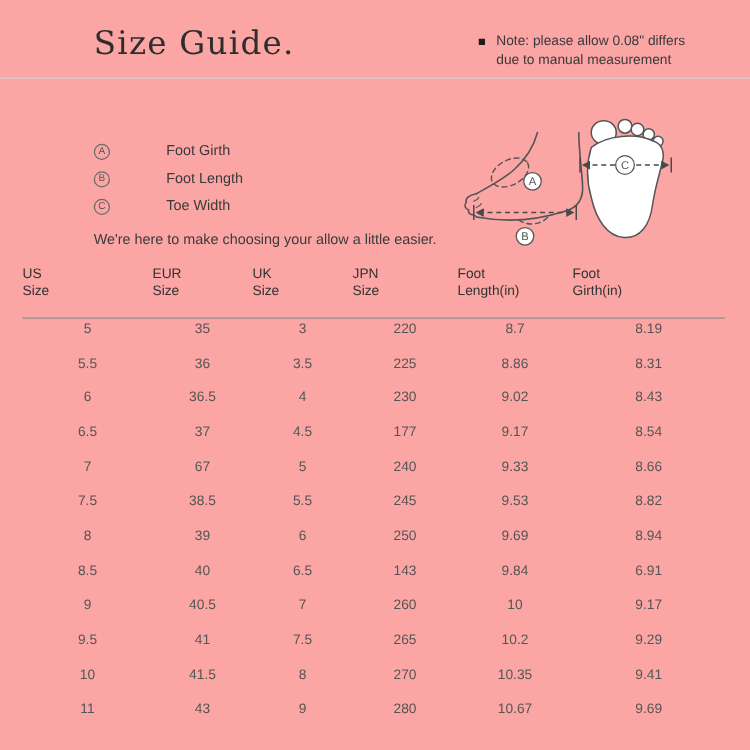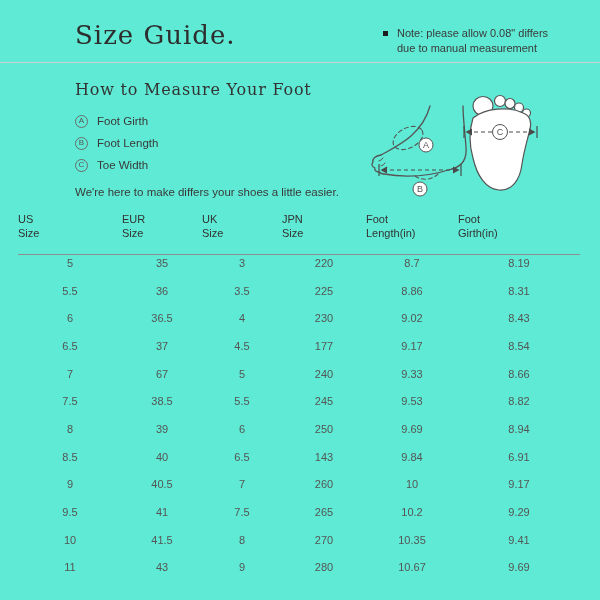--- a/index.html
+++ b/index.html
@@ -4,21 +4,21 @@
 <style>
   * { margin:0; padding:0; box-sizing:border-box; }
   html,body { width:600px; height:600px; }
   body {
     background:#ffffff;
     font-family:"Liberation Sans", sans-serif;
     position:relative;
     overflow:hidden;
     color:#3c3c3c;
   }
-  .page { position:absolute; inset:0; background:#5eead4; }
+  .page { position:absolute; inset:0; background:#fca5a5; }
 
   
   .title {
     position:absolute; left:75px; top:20px;
     font-family:"DejaVu Serif", serif;
     font-size:26px; font-weight:400; color:#2d2d2d;
     letter-spacing:1px;
   }
   .note {
     position:absolute; left:397px; top:26px;
@@ -41,21 +41,21 @@
     letter-spacing:0.8px;
   }
   .legend { position:absolute; left:75px; top:110px; }
   .legend-item { display:flex; align-items:center; height:22px; }
   .circle-letter {
     width:13px; height:13px; border:1px solid #6b6b6b; border-radius:50%;
     font-size:8px; color:#555; line-height:1;
     display:flex; align-items:center; justify-content:center;
     margin-right:9px; flex:0 0 13px;
   }
-  .legend-label { font-size:11.5px; color:#3a3a3a; }
+  .legend-label { font-size:11.5px; color:#3a3a3a;margin-left:36px; }
   .tagline {
     position:absolute; left:75px; top:186px;
     font-size:11.5px; color:#3a3a3a;
   }
   .diagram { position:absolute; }
   .diagram-side { left:370px; top:90px; }
   .diagram-sole { left:461px; top:86px; }
 
   
   .size-table {
@@ -81,38 +81,37 @@
 <div class="page">
 
   <div class="title">Size Guide.</div>
   <div class="note">
     <span class="note-bullet"></span>
     <div>Note: please allow 0.08" differs</div>
     <div>due to manual measurement</div>
   </div>
   <div class="divider-top"></div>
 
-  <div class="measure-heading">How to Measure Your Foot</div>
 
   <div class="legend">
     <div class="legend-item">
       <span class="circle-letter">A</span>
       <span class="legend-label">Foot Girth</span>
     </div>
     <div class="legend-item">
       <span class="circle-letter">B</span>
       <span class="legend-label">Foot Length</span>
     </div>
     <div class="legend-item">
       <span class="circle-letter">C</span>
       <span class="legend-label">Toe Width</span>
     </div>
   </div>
 
-  <div class="tagline">We're here to make differs your shoes a little easier.</div>
+  <div class="tagline">We're here to make choosing your allow a little easier.</div>
 
   <svg class="diagram diagram-side" width="112" height="112" viewBox="0 0 112 112">
     <g fill="none" stroke="#555" stroke-width="1.3" stroke-linecap="round" stroke-linejoin="round">
       <path d="M60,16 C57,27 50,38 41,46 C32,54 20,60 11,65"></path>
       <path d="M11,65 C5,66 2,69 3,72 C1,74 2,77 5,78 C4,80 6,82 9,82 C10,83 12,84 14,84"></path>
       <path d="M9,71 Q12,70 13,68" stroke-width="1"></path>
       <path d="M11,76 Q14,75 15,73" stroke-width="1"></path>
       <path d="M13,81 Q16,80 17,78" stroke-width="1"></path>
       <path d="M14,84 C36,88 60,86 82,79"></path>
       <path d="M82,79 C93,76 97,68 96,57 C95,43 93,28 93,16"></path>

